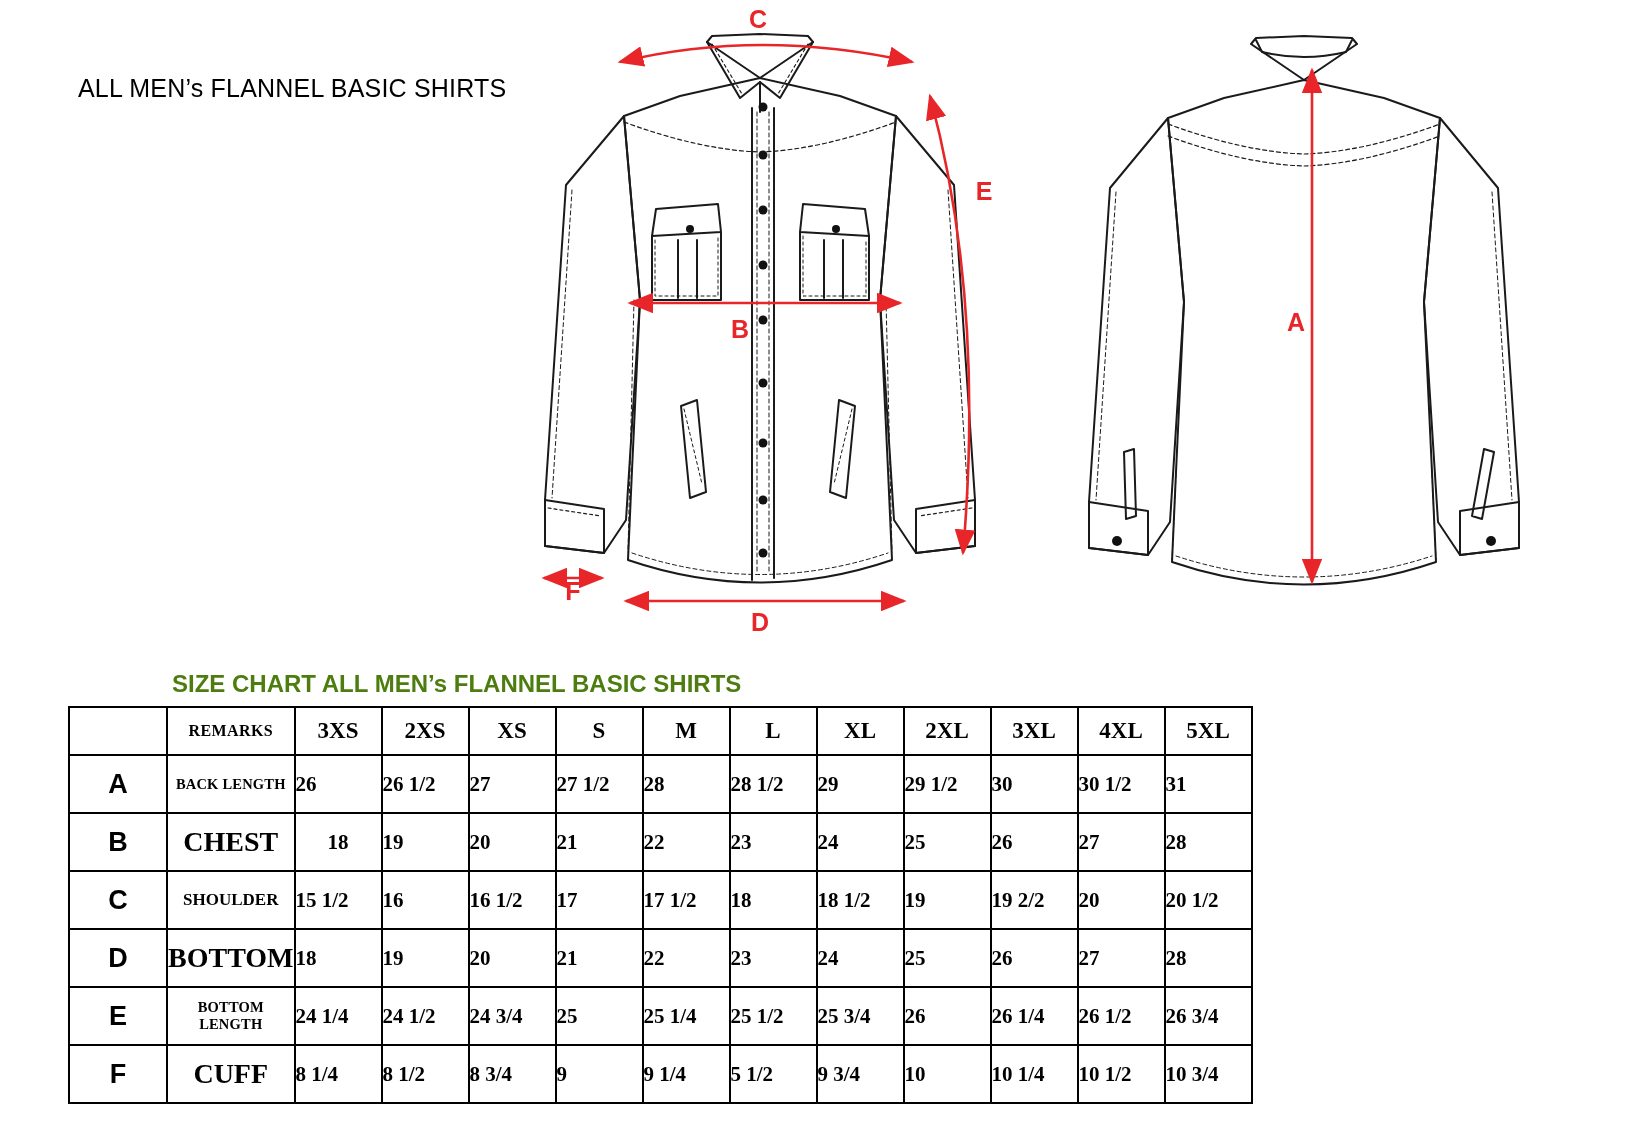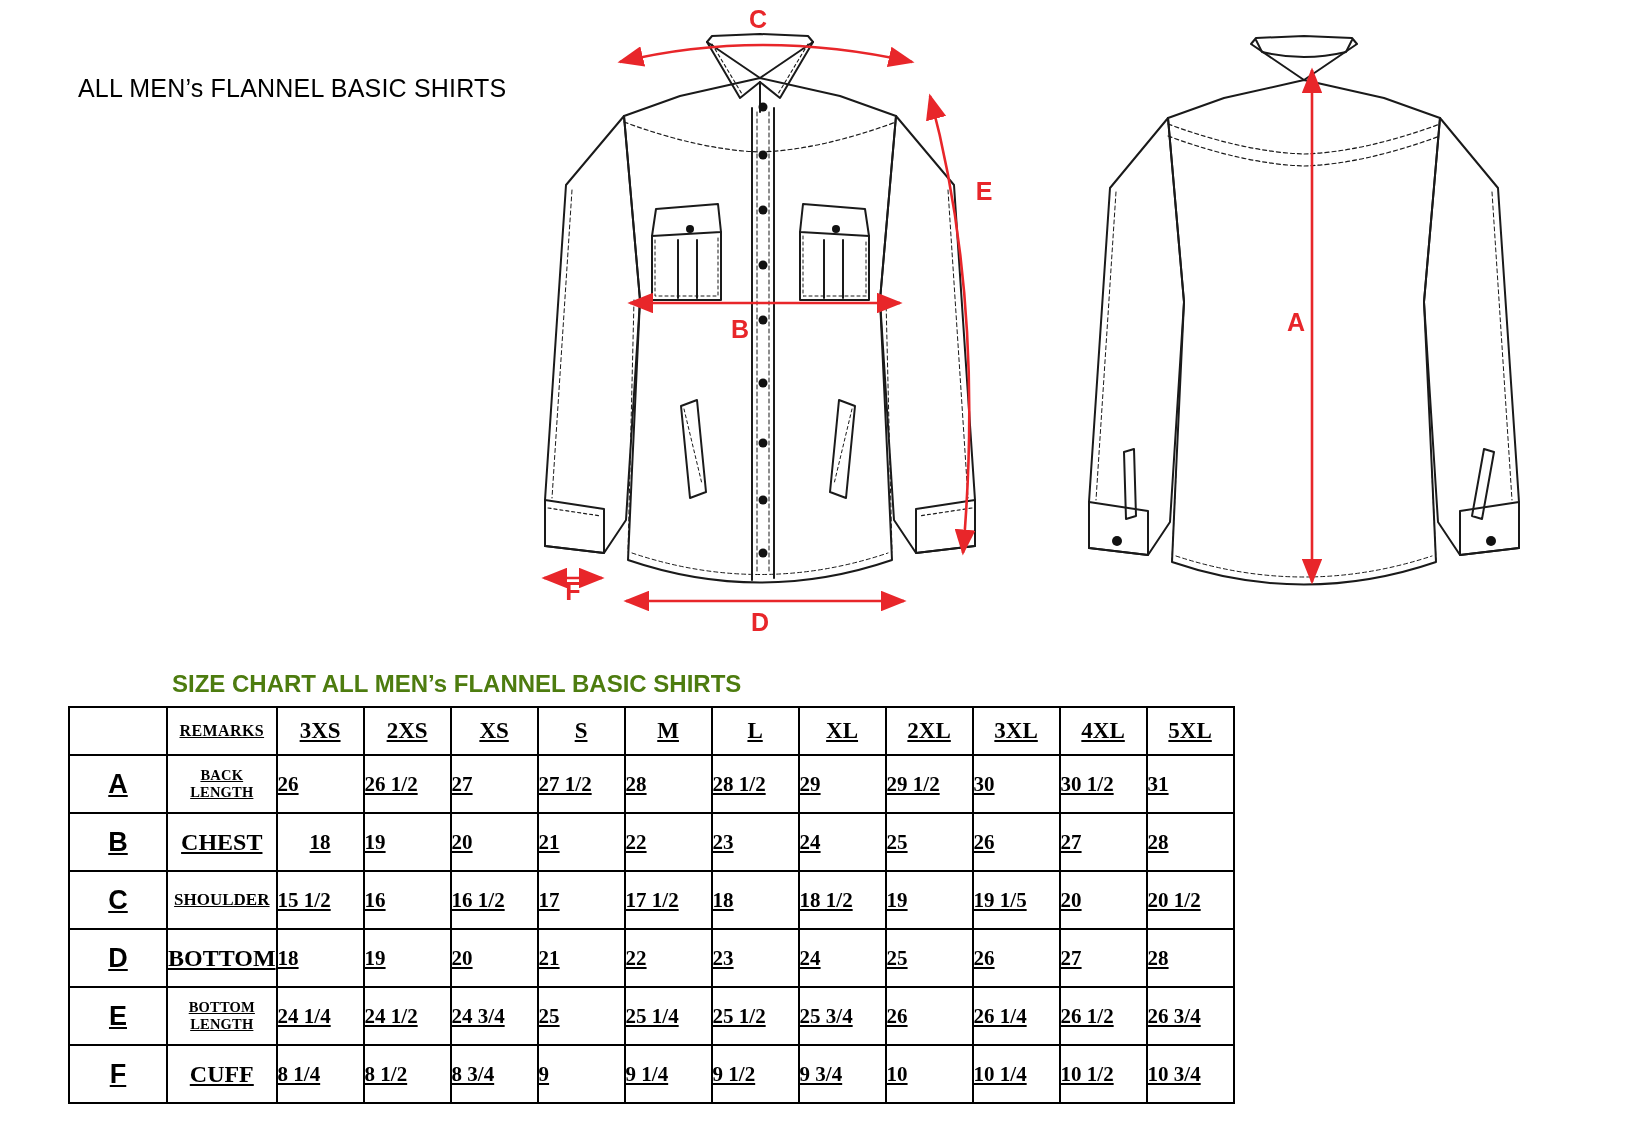--- a/index.html
+++ b/index.html
@@ -51,21 +51,20 @@
   
   #size-table-wrap {
     position: absolute;
     left: 68px;
     top: 706px;
   }
   table.size-table {
     border-collapse: collapse;
     table-layout: fixed;
     font-family: "Liberation Serif", serif;
-    text-decoration: underline;
   }
   table.size-table td, table.size-table th {
     border: 2px solid #000;
     padding: 0;
     height: 56px;
     vertical-align: middle;
     font-weight: bold;
   }
   
   td.code-cell {
@@ -84,21 +83,21 @@
   th.remarks-head, td.remarks-cell {
     width: 104px;
     text-align: center;
     font-size: 19px;
   }
   th.remarks-head {
     font-size: 16px;
     letter-spacing: 0.4px;
   }
   td.remarks-cell {
-    font-size: 24px;
+    font-size: 28px;
   }
   td.remarks-cell.small {
     font-size: 14.5px;
     letter-spacing: 0.2px;
     margin-top: 47px;
   }
   td.remarks-cell.medium {
     font-size: 17px;
   }
   
@@ -317,21 +316,21 @@
         <td class="code-cell">C</td>
         <td class="remarks-cell medium">SHOULDER</td>
         <td class="val">15 1/2</td>
         <td class="val">16</td>
         <td class="val">16 1/2</td>
         <td class="val">17</td>
         <td class="val">17 1/2</td>
         <td class="val">18</td>
         <td class="val">18 1/2</td>
         <td class="val">19</td>
-        <td class="val">19 1/5</td>
+        <td class="val">19 2/2</td>
         <td class="val">20</td>
         <td class="val">20 1/2</td>
       </tr>
 
       <tr>
         <td class="code-cell">D</td>
         <td class="remarks-cell">BOTTOM</td>
         <td class="val">18</td>
         <td class="val">19</td>
         <td class="val">20</td>
@@ -362,21 +361,21 @@
       </tr>
 
       <tr>
         <td class="code-cell">F</td>
         <td class="remarks-cell">CUFF</td>
         <td class="val">8 1/4</td>
         <td class="val">8 1/2</td>
         <td class="val">8 3/4</td>
         <td class="val">9</td>
         <td class="val">9 1/4</td>
-        <td class="val">9 1/2</td>
+        <td class="val">5 1/2</td>
         <td class="val">9 3/4</td>
         <td class="val">10</td>
         <td class="val">10 1/4</td>
         <td class="val">10 1/2</td>
         <td class="val">10 3/4</td>
       </tr>
     </tbody>
   </table>
 </div>
 

